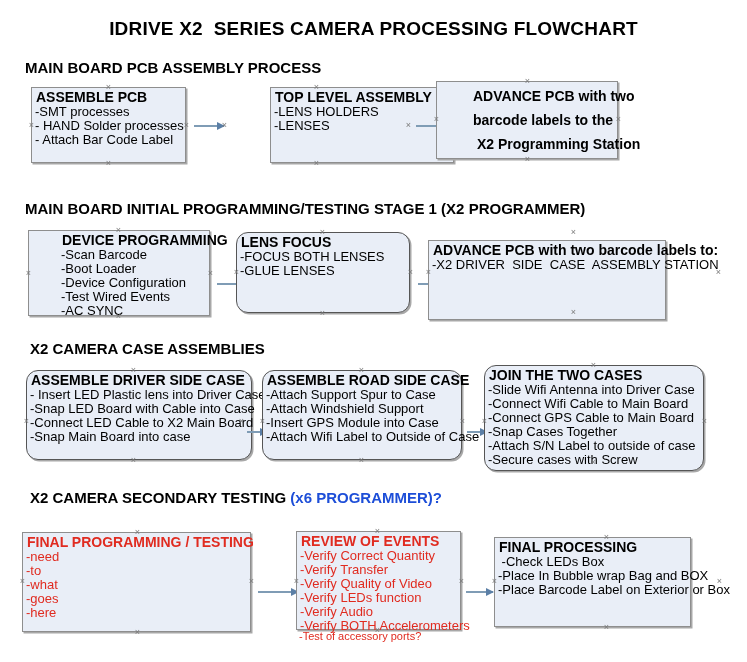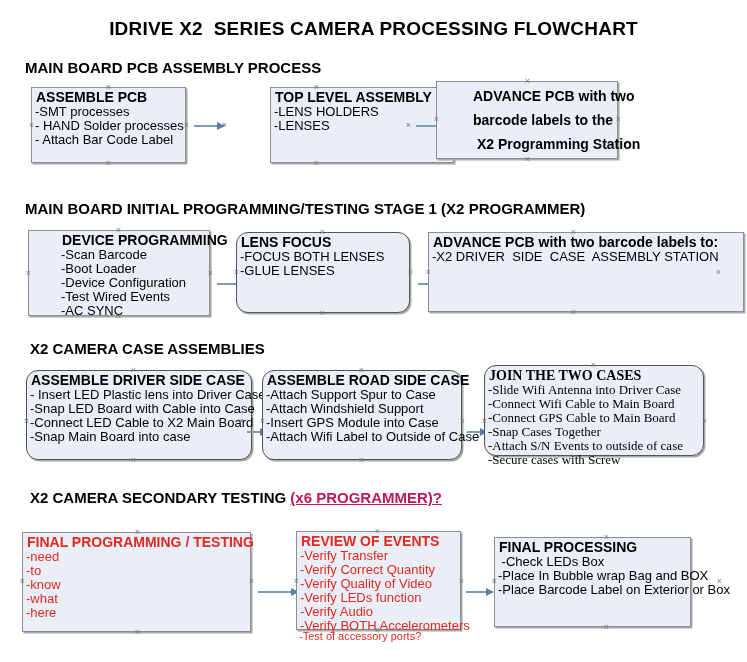--- a/index.html
+++ b/index.html
@@ -33,22 +33,21 @@
   }
 
   
   .section-head {
     position: absolute;
     font-size: 15px;
     font-weight: bold;
     white-space: pre;
   }
   .section-head .red-note {
-    color: #be185d;
-    text-decoration: underline;
+    color: #1d4ed8;
   }
 
   
   .pbox {
     position: absolute;
     background: #e9eef7;
     border: 1px solid #8e8e8e;
     box-sizing: border-box;
     box-shadow: 1.5px 1.5px 0 #a8a8a8;
     overflow: visible;
@@ -186,21 +185,21 @@
     <div class="box-line">-FOCUS BOTH LENSES</div>
     <div class="box-line">-GLUE LENSES</div>
   </div>
   <div class="handle" style="left:319px; top:229px;"></div>
   <div class="handle" style="left:319px; top:310px;"></div>
   <div class="handle" style="left:233px; top:269px;"></div>
   <div class="handle" style="left:407px; top:269px;"></div>
 
   <div class="conn" style="left:418px; top:283px; width:27px;"></div>
 
-  <div class="pbox" style="left:428px; top:232px; width:316px; height:80px;">
+  <div class="pbox" style="left:428px; top:240px; width:238px; height:80px;">
     <div class="box-title">ADVANCE PCB with two barcode labels to:</div>
     <div class="box-line">-X2 DRIVER  SIDE  CASE  ASSEMBLY STATION</div>
   </div>
   <div class="handle" style="left:570px; top:229px;"></div>
   <div class="handle" style="left:570px; top:309px;"></div>
   <div class="handle" style="left:425px; top:269px;"></div>
   <div class="handle" style="left:715px; top:269px;"></div>
 
   <div class="section-head" style="left:30px; top:340px;">X2 CAMERA CASE ASSEMBLIES</div>
 
@@ -225,55 +224,55 @@
     <div class="box-line">-Insert GPS Module into Case</div>
     <div class="box-line">-Attach Wifi Label to Outside of Case</div>
   </div>
   <div class="handle" style="left:358px; top:367px;"></div>
   <div class="handle" style="left:358px; top:457px;"></div>
   <div class="handle" style="left:259px; top:418px;"></div>
   <div class="handle" style="left:459px; top:418px;"></div>
 
   <div class="conn" style="left:467px; top:431px; width:20px;"></div>
 
-  <div class="pbox dark-border" style="left:484px; top:365px; width:220px; height:91px;font-family:Liberation Serif, serif;">
+  <div class="pbox dark-border" style="left:484px; top:365px; width:220px; height:106px;">
     <div class="box-title">JOIN THE TWO CASES</div>
     <div class="box-line">-Slide Wifi Antenna into Driver Case</div>
     <div class="box-line">-Connect Wifi Cable to Main Board</div>
     <div class="box-line">-Connect GPS Cable to Main Board</div>
     <div class="box-line">-Snap Cases Together</div>
-    <div class="box-line">-Attach S/N Events to outside of case</div>
+    <div class="box-line">-Attach S/N Label to outside of case</div>
     <div class="box-line">-Secure cases with Screw</div>
   </div>
   <div class="handle" style="left:590px; top:362px;"></div>
   <div class="handle" style="left:590px; top:459px;"></div>
   <div class="handle" style="left:481px; top:418px;"></div>
   <div class="handle" style="left:701px; top:418px;"></div>
 
   <div class="section-head" style="left:30px; top:489px;"><span>X2 CAMERA SECONDARY TESTING </span><span class="red-note">(x6 PROGRAMMER)?</span></div>
 
   <div class="pbox red" style="left:22px; top:532px; width:229px; height:100px;">
     <div class="box-title">FINAL PROGRAMMING / TESTING</div>
     <div class="box-line">-need</div>
     <div class="box-line">-to</div>
-    <div class="box-line">-know</div>
     <div class="box-line">-what</div>
+    <div class="box-line">-goes</div>
     <div class="box-line">-here</div>
   </div>
   <div class="handle" style="left:134px; top:529px;"></div>
   <div class="handle" style="left:134px; top:629px;"></div>
   <div class="handle" style="left:19px;  top:578px;"></div>
   <div class="handle" style="left:248px; top:578px;"></div>
 
   <div class="conn" style="left:258px; top:591px; width:40px;"></div>
 
   <div class="pbox red" style="left:296px; top:531px; width:165px; height:99px;">
     <div class="box-title">REVIEW OF EVENTS</div>
+    <div class="box-line">-Verify Correct Quantity</div>
     <div class="box-line">-Verify Transfer</div>
-    <div class="box-line">-Verify Correct Quantity</div>
     <div class="box-line">-Verify Quality of Video</div>
     <div class="box-line">-Verify LEDs function</div>
     <div class="box-line">-Verify Audio</div>
     <div class="box-line">-Verify BOTH Accelerometers</div>
   </div>
   <div class="overflow-line" style="left:299px; top:629px;">-Test of accessory ports?</div>
   <div class="handle" style="left:374px; top:528px;"></div>
   <div class="handle" style="left:374px; top:627px;"></div>
   <div class="handle" style="left:293px; top:578px;"></div>
   <div class="handle" style="left:458px; top:578px;"></div>

